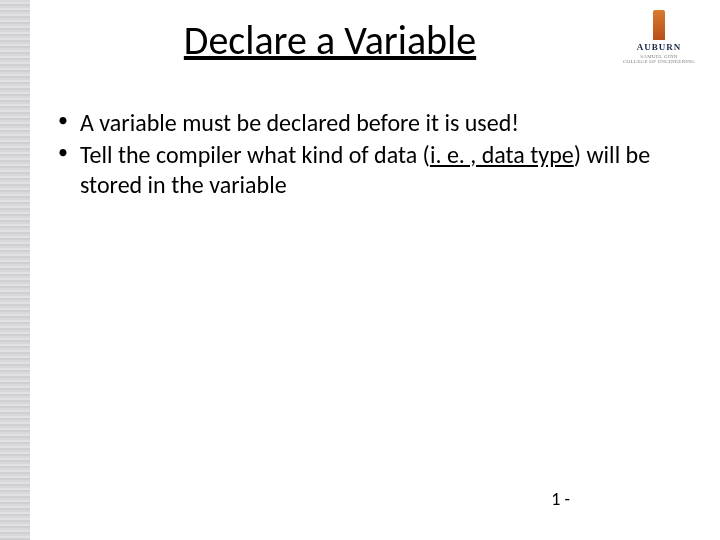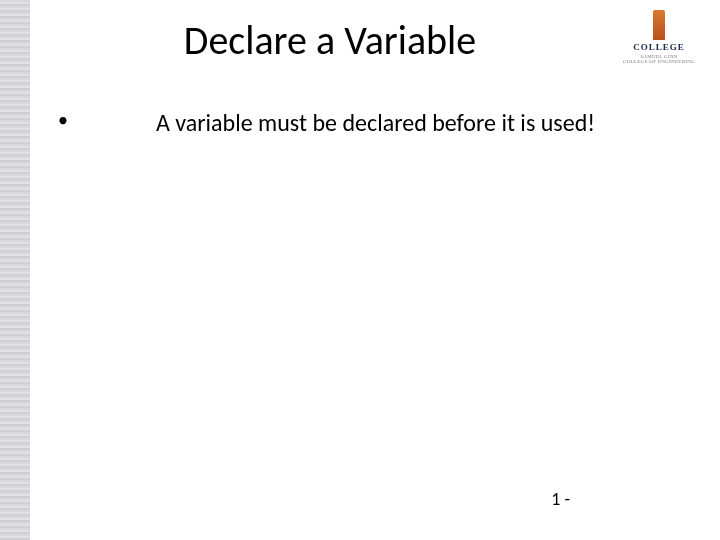--- a/index.html
+++ b/index.html
@@ -66,27 +66,27 @@
   }
   .title {
     position: absolute;
     top: 16px;
     left: 60px;
     right: 120px;
     text-align: center;
     font-size: 40px;
     color: #000;
     font-weight: 400;
+    text-decoration: underline;
   }
   .content {
     position: absolute;
     top: 108px;
     left: 54px;
     right: 49px;
-    text-align: center;
   }
   ul.bullets {
     list-style: none;
     margin: 0;
     padding: 0;
   }
   ul.bullets > li {
     position: relative;
     padding-left: 26px;
     font-size: 24px;
@@ -113,26 +113,27 @@
     color: #000;
   }
 </style>
 </head>
 <body>
 
 <div class="side-stripe"></div>
 
 <div class="logo">
   <div class="logo-tower"></div>
-  <div class="logo-text">COLLEGE</div>
+  <div class="logo-text">AUBURN</div>
   <div class="logo-sub">SAMUEL GINN</div>
   <div class="logo-sub2">COLLEGE OF ENGINEERING</div>
 </div>
 
 <div class="title">Declare a Variable</div>
 
 <div class="content">
   <ul class="bullets">
     <li>A variable must be declared before it is used!</li>
+    <li><span>Tell the compiler what kind of data (</span><span class="underline">i. e. , data type</span><span>) will be stored in the variable</span></li>
   </ul>
 </div>
 
 <div class="page-num">1 -</div>
 
 </body></html>

